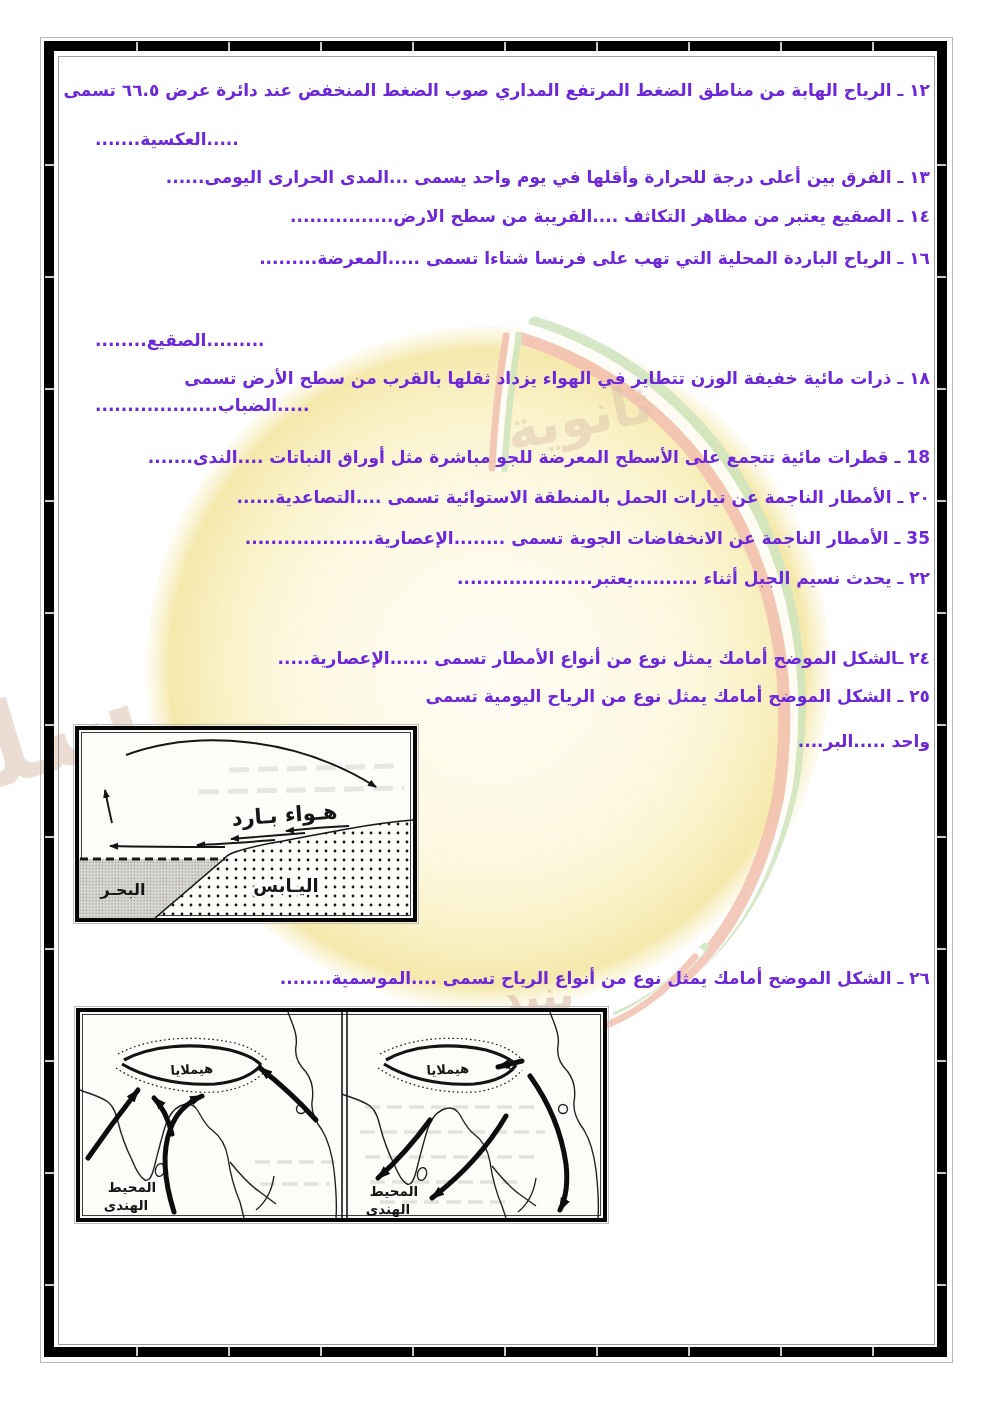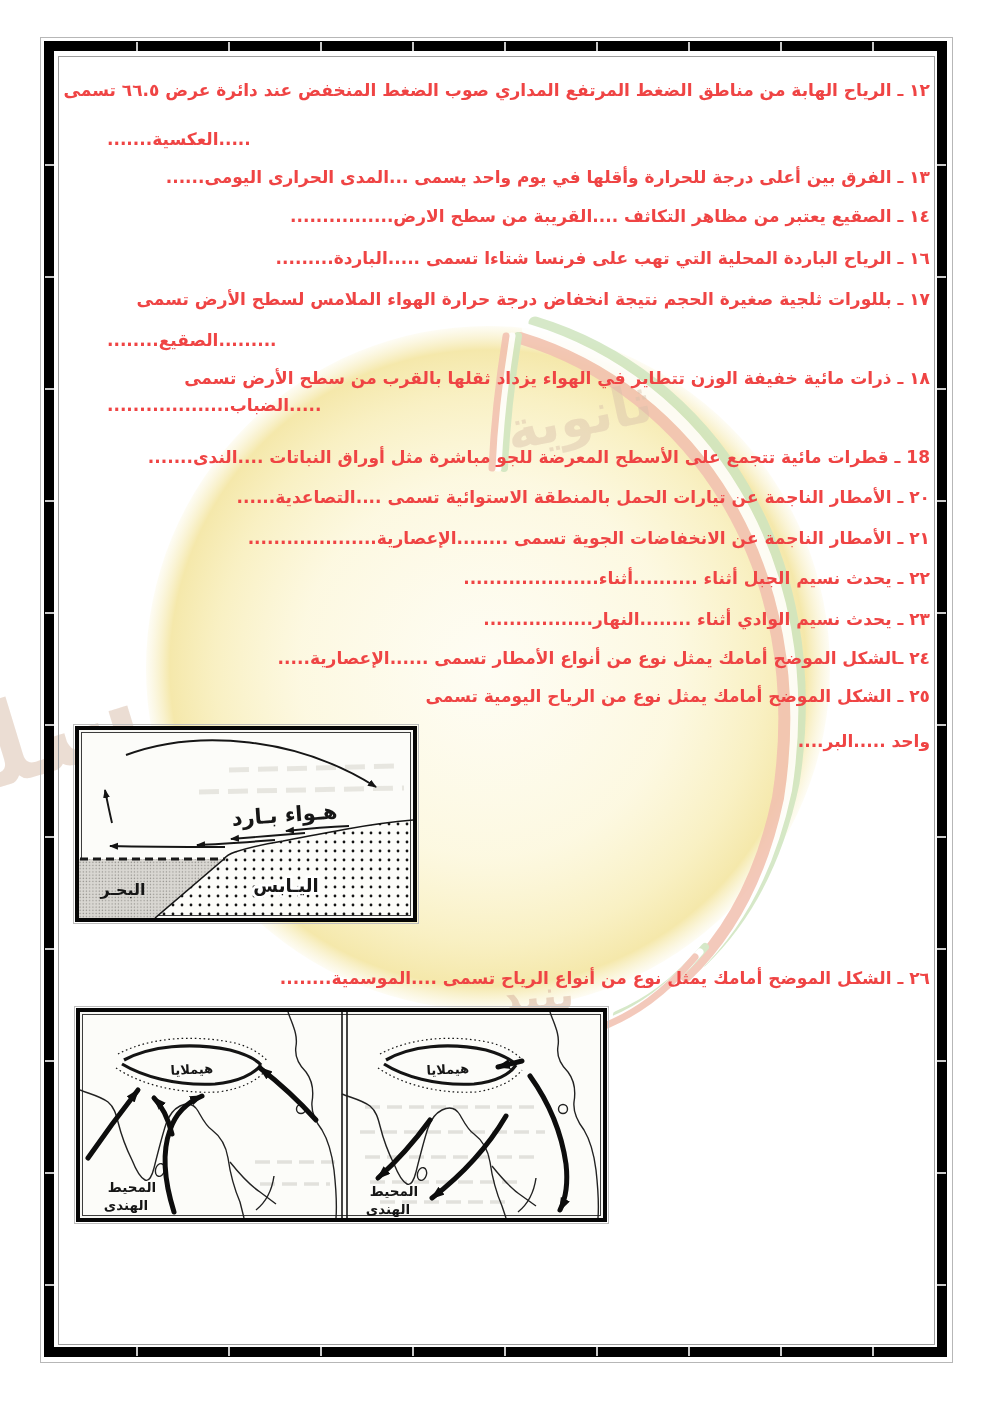--- a/index.html
+++ b/index.html
@@ -15,21 +15,21 @@
   .f-inner{position:absolute;left:58px;top:56px;width:875px;height:1287px;border:1px solid #9d9d9d;z-index:2;}
   .tick-top,.tick-bottom{position:absolute;left:46px;width:899px;height:9px;z-index:3;
       background:repeating-linear-gradient(90deg,transparent 0,transparent 90px,#c9c9c9 90px,#c9c9c9 92px);}
   .tick-top{top:42px}.tick-bottom{top:1347px}
   .tick-left,.tick-right{position:absolute;top:54px;width:9px;height:1292px;z-index:3;
       background:repeating-linear-gradient(180deg,transparent 0,transparent 110px,#c9c9c9 110px,#c9c9c9 112px);}
   .tick-left{left:45px}.tick-right{left:937px}
 
   
   .qline{position:absolute;z-index:5;direction:rtl;unicode-bidi:embed;white-space:nowrap;
-         font-weight:bold;font-size:17px;line-height:24px;color:#ef4444;margin-left:12px;}
+         font-weight:bold;font-size:17px;line-height:24px;color:#6d28d9;}
   .qr{right:62px}
   .ql{left:95px}
   .ans{text-decoration-thickness:2px;text-underline-offset:4px;}
   .l1{top:78px}.l2{top:127px}.l3{top:165px}.l4{top:204px}.l5{top:246px}.l6{top:287px}
   .l7{top:328px}.l8{top:366px}.l9{top:393px}.l10{top:445px}.l11{top:485px}.l12{top:526px}
   .l13{top:566px}.l14{top:607px}.l15{top:646px}.l16{top:684px}.l17{top:729px}.l18{top:966px}
 
   
   .fig{position:absolute;z-index:6;background:#fcfcf9;border:4px solid #060606;
        box-shadow:inset 0 0 0 2px #f7f7f4, inset 0 0 0 3px #3d3d3d;
@@ -82,30 +82,28 @@
   <div class="f-inner"></div>
   <div class="tick-top"></div>
   <div class="tick-bottom"></div>
   <div class="tick-left"></div>
   <div class="tick-right"></div>
 
   <div class="qline qr l1"><span>١٢ ـ الرياح الهابة من مناطق الضغط المرتفع المداري صوب الضغط المنخفض عند دائرة عرض ٦٦.٥ تسمى</span><span class="ans"></span><span></span></div>
   <div class="qline ql l2"><span>.....</span><span class="ans">العكسية</span><span>.......</span></div>
   <div class="qline qr l3"><span>١٣ ـ الفرق بين أعلى درجة للحرارة وأقلها في يوم واحد يسمى ...</span><span class="ans">المدى الحرارى اليومى</span><span>......</span></div>
   <div class="qline qr l4"><span>١٤ ـ الصقيع يعتبر من مظاهر التكاثف ....</span><span class="ans">القريبة من سطح الارض</span><span>................</span></div>
-  <div class="qline qr l5"><span>١٦ ـ الرياح الباردة المحلية التي تهب على فرنسا شتاءا تسمى .....</span><span class="ans">الباردة</span><span>.........</span></div>
-  <div class="qline qr l6"><span>١٧ ـ بللورات ثلجية صغيرة الحجم نتيجة انخفاض درجة حرارة الهواء الملامس لسطح الأرض تسمى</span><span class="ans"></span><span></span></div>
+  <div class="qline qr l5"><span>١٦ ـ الرياح الباردة المحلية التي تهب على فرنسا شتاءا تسمى .....</span><span class="ans">المعرضة</span><span>.........</span></div>
   <div class="qline ql l7"><span>.........</span><span class="ans">الصقيع</span><span>........</span></div>
   <div class="qline qr l8"><span>١٨ ـ ذرات مائية خفيفة الوزن تتطاير في الهواء يزداد ثقلها بالقرب من سطح الأرض تسمى</span><span class="ans"></span><span></span></div>
   <div class="qline ql l9"><span>.....</span><span class="ans">الضباب</span><span>...................</span></div>
   <div class="qline qr l10"><span>18 ـ قطرات مائية تتجمع على الأسطح المعرضة للجو مباشرة مثل أوراق النباتات  ....</span><span class="ans">الندى</span><span>.......</span></div>
   <div class="qline qr l11"><span>٢٠ ـ الأمطار الناجمة عن تيارات الحمل بالمنطقة الاستوائية تسمى ....</span><span class="ans">التصاعدية</span><span>......</span></div>
-  <div class="qline qr l12"><span>٢١ ـ الأمطار الناجمة عن الانخفاضات الجوية تسمى ........</span><span class="ans">الإعصارية</span><span>....................</span></div>
-  <div class="qline qr l13"><span>٢٢ ـ يحدث نسيم الجبل أثناء ..........</span><span class="ans">أثناء</span><span>.....................</span></div>
-  <div class="qline qr l14"><span>٢٣ ـ يحدث نسيم الوادي أثناء ........</span><span class="ans">النهار</span><span>.................</span></div>
+  <div class="qline qr l12"><span>35 ـ الأمطار الناجمة عن الانخفاضات الجوية تسمى ........</span><span class="ans">الإعصارية</span><span>....................</span></div>
+  <div class="qline qr l13"><span>٢٢ ـ يحدث نسيم الجبل أثناء ..........</span><span class="ans">يعتبر</span><span>.....................</span></div>
   <div class="qline qr l15"><span>٢٤ ـالشكل الموضح أمامك يمثل نوع من أنواع الأمطار تسمى ......</span><span class="ans">الإعصارية</span><span>.....</span></div>
   <div class="qline qr l16"><span>٢٥ ـ الشكل الموضح أمامك يمثل نوع من الرياح اليومية تسمى</span><span class="ans"></span><span></span></div>
   <div class="qline qr l17"><span>واحد .....</span><span class="ans">البر</span><span>....</span></div>
   <div class="qline qr l18"><span>٢٦ ـ الشكل الموضح أمامك يمثل نوع من أنواع الرياح تسمى ....</span><span class="ans">الموسمية</span><span>........</span></div>
 
   <div class="fig" id="fig1">
     <svg width="334" height="188" viewBox="0 0 334 188">
       <defs>
         <pattern id="dots" width="9" height="9" patternUnits="userSpaceOnUse">
           <circle cx="4" cy="4" r="1.4" fill="#141414"></circle>

